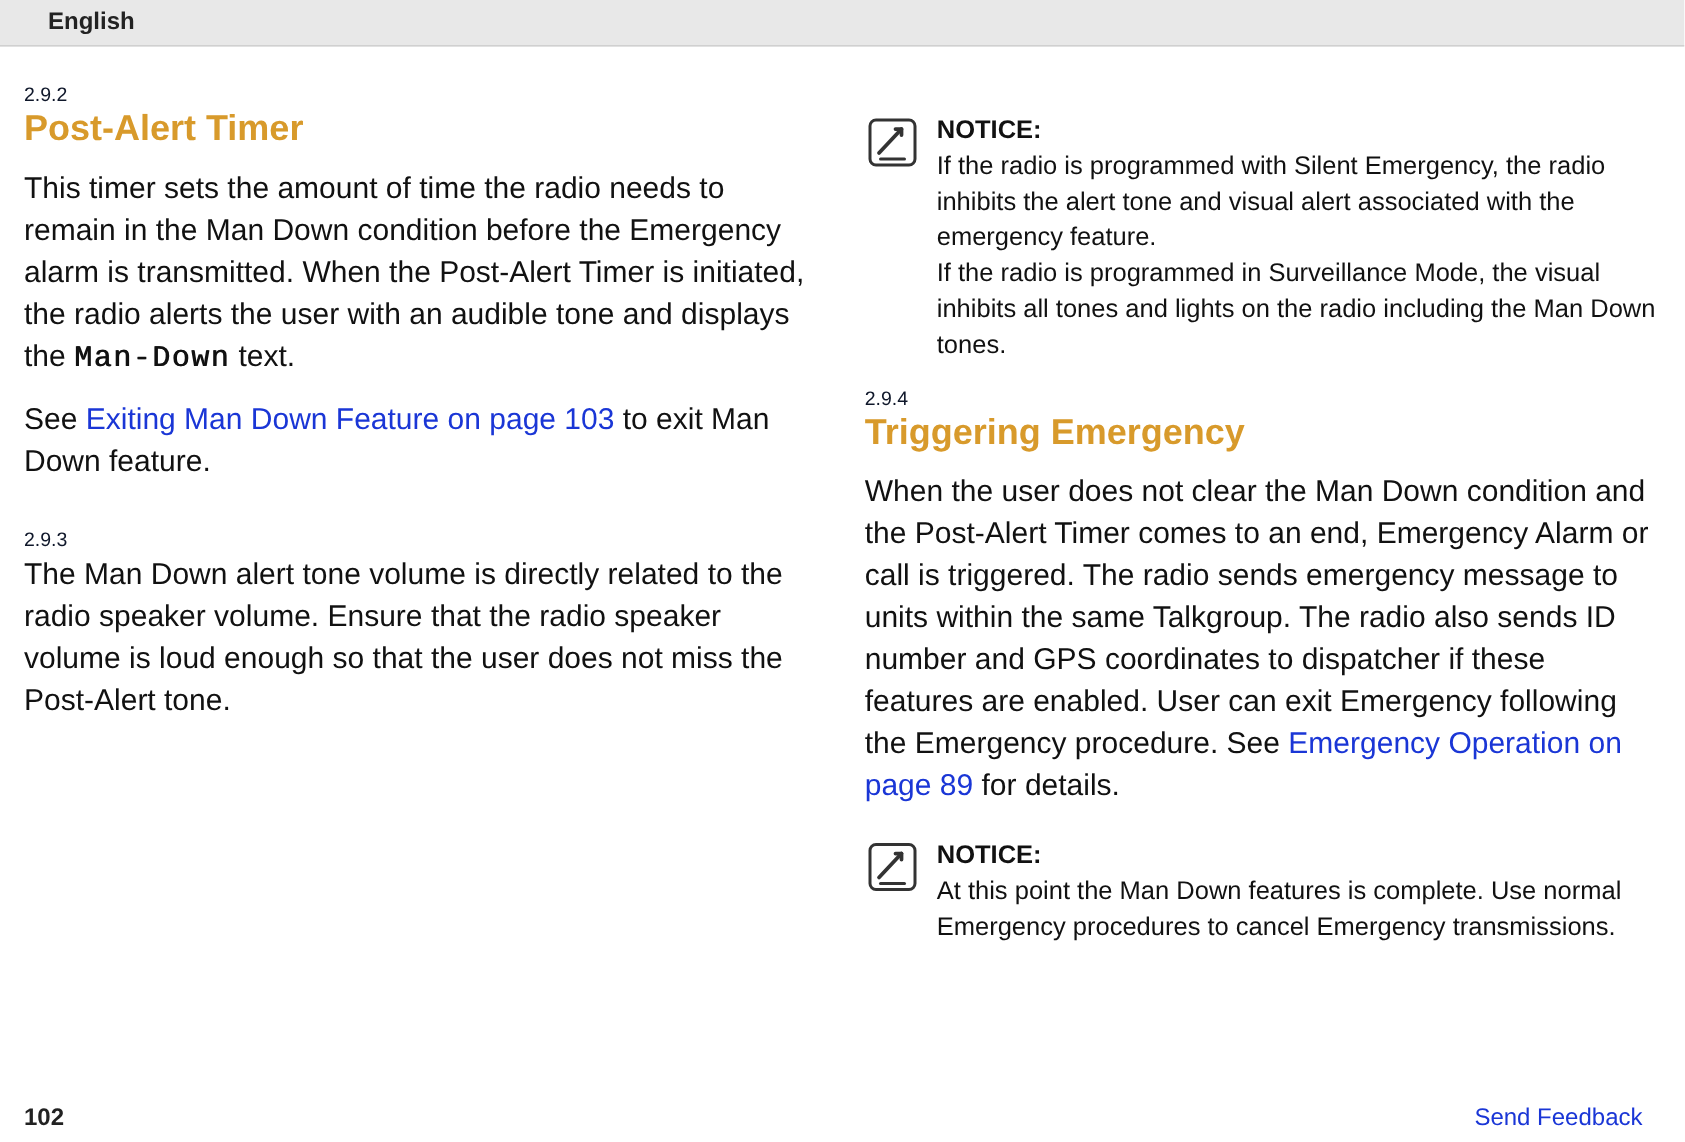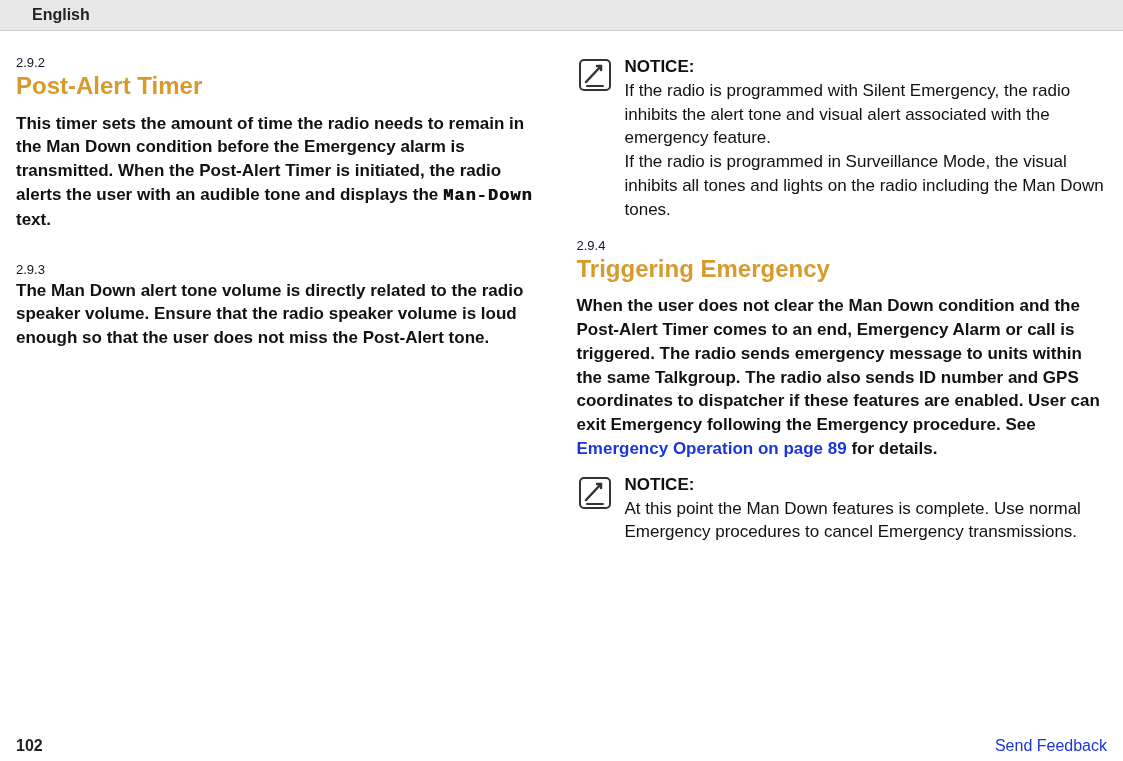--- a/index.html
+++ b/index.html
@@ -34,59 +34,59 @@
       margin-bottom: 2px;
     }
     .section-title {
       font-size: 24px;
       color: #d89a2b;
       font-weight: bold;
       margin-bottom: 12px;
       line-height: 1.15;
     }
     .body-text {
-      font-size: 17px;
+      font-size: 20px;
       color: #111;
       line-height: 1.4;
       margin-bottom: 12px;
-      font-weight: bold;
     }
     .mono {
       font-family: "Courier New", monospace;
       letter-spacing: 1px;
       text-shadow: 0.5px 0 0 currentColor;
     }
     .link {
       color: #1a36d6;
       text-decoration: none;
     }
     .spacer { height: 18px; }
     .notice-box {
       display: flex;
       align-items: flex-start;
       gap: 12px;
       margin-bottom: 16px;
+      margin-top: 20px;
     }
     .notice-icon {
       flex-shrink: 0;
       margin-top: 2px;
     }
     .notice-content {
       font-size: 17px;
       color: #111;
       line-height: 1.4;
     }
     .notice-label {
       font-weight: bold;
     }
     .footer {
       position: absolute;
       bottom: 6px;
       left: 0;
-      right: 0;
+      right: 12px;
       display: flex;
       justify-content: space-between;
       padding: 0 16px;
       margin-top: 32px;
     }
     .page-num {
       font-weight: bold;
       font-size: 16px;
       color: #222;
     }
@@ -102,20 +102,23 @@
 <div class="header">
   <span class="header-text">English</span>
 </div>
 
 <div class="content">
   <div class="col">
     <div class="section-num">2.9.2</div>
     <div class="section-title">Post-Alert Timer</div>
     <p class="body-text">
       <span>This timer sets the amount of time the radio needs to remain in the Man Down condition before the Emergency alarm is transmitted. When the Post-Alert Timer is initiated, the radio alerts the user with an audible tone and displays the </span><span class="mono">Man-Down</span><span> text.</span>
+    </p>
+    <p class="body-text">
+      <span>See </span><a class="link">Exiting Man Down Feature on page 103</a><span> to exit Man Down feature.</span>
     </p>
 
     <div class="spacer"></div>
 
     <div class="section-num">2.9.3</div>
     <p class="body-text">The Man Down alert tone volume is directly related to the radio speaker volume. Ensure that the radio speaker volume is loud enough so that the user does not miss the Post-Alert tone.</p>
   </div>
 
   <div class="col">
     <div class="notice-box">

